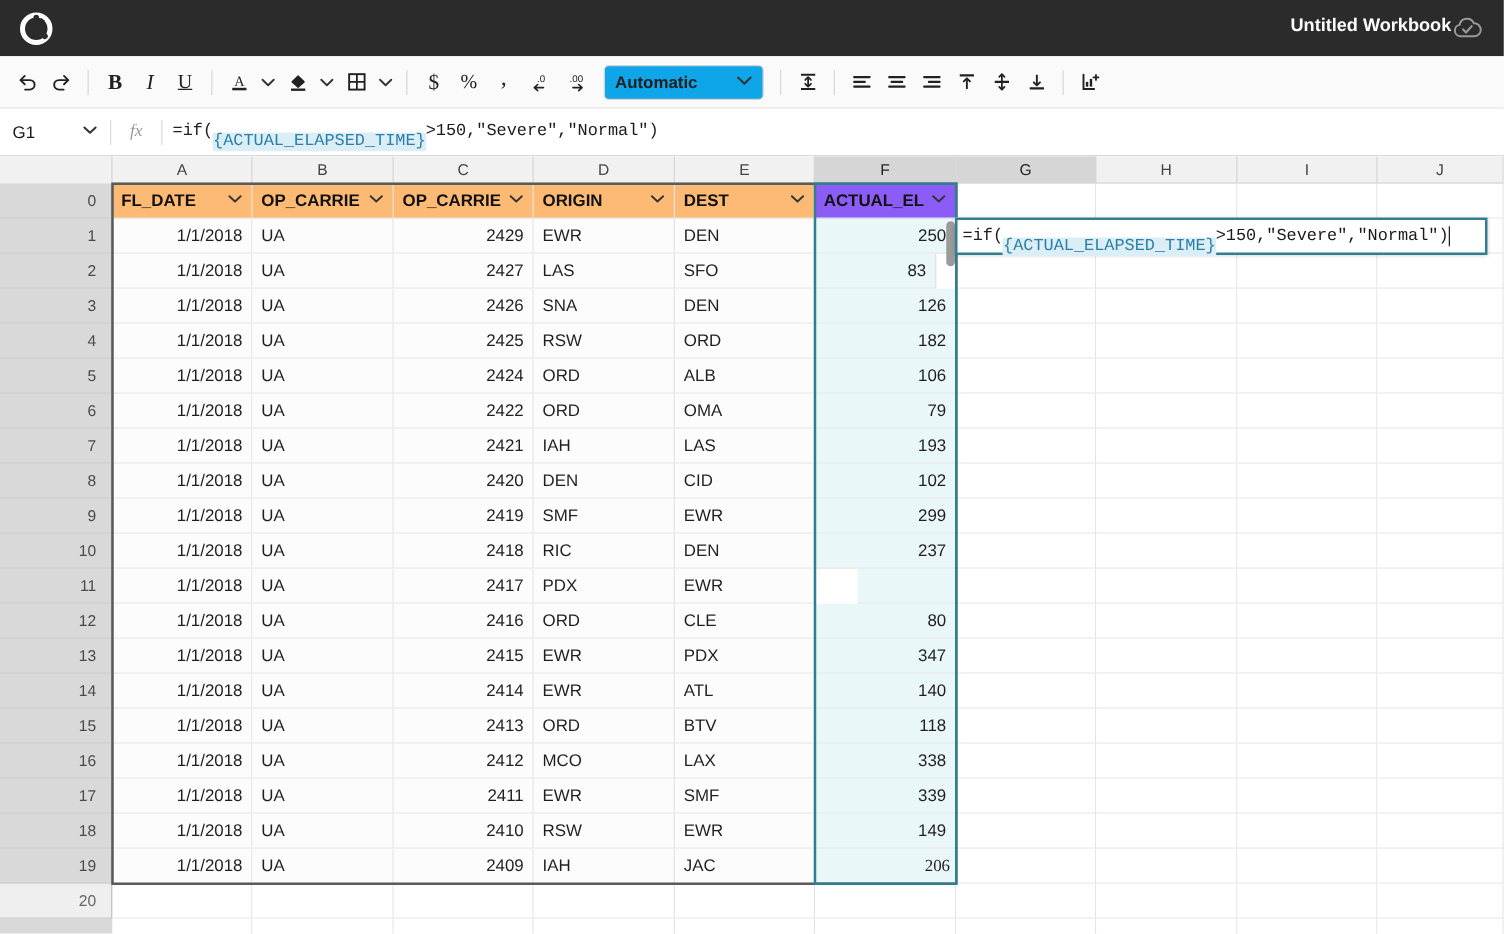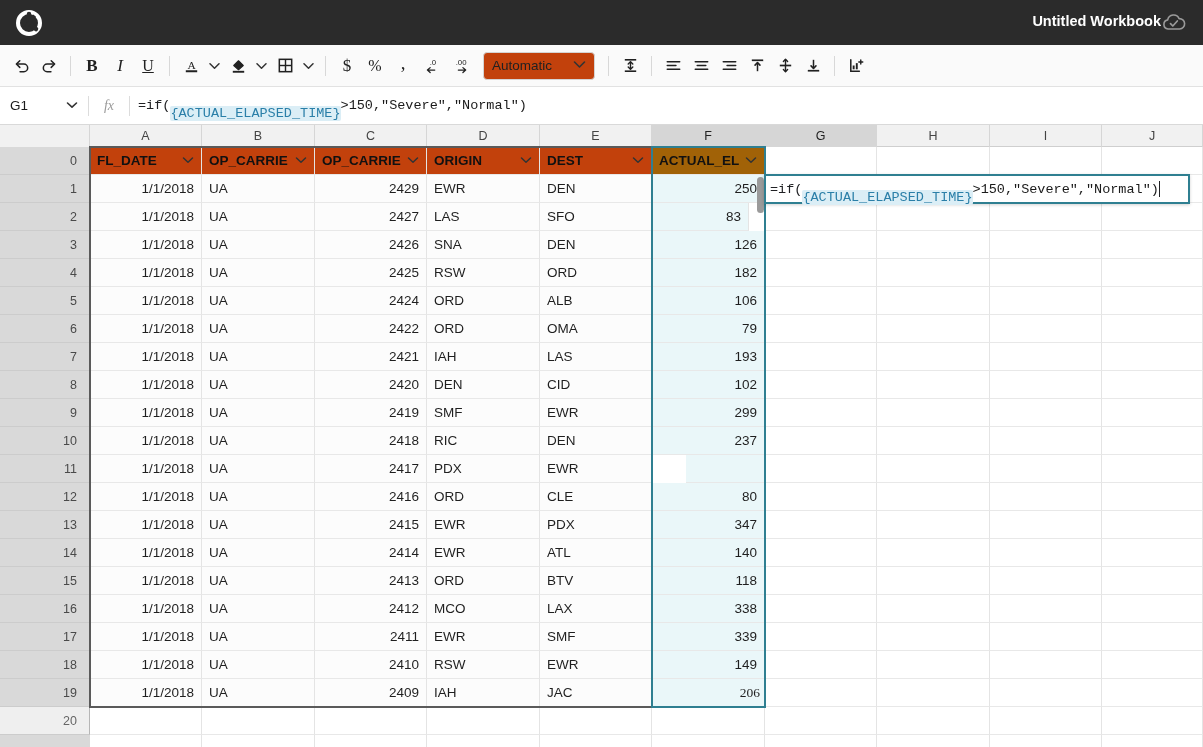--- a/index.html
+++ b/index.html
@@ -47,24 +47,24 @@
   .tb {
     height: 28px; min-width: 28px;
     display: flex; align-items: center; justify-content: center;
     color: #212121; cursor: default; border-radius: 3px;
     font-size: 15px; padding: 0 4px;
   }
   .tb-sep { width: 1px; height: 20px; background: #d8d8d8; margin: 0 7px; }
   .tb-caret { min-width: 16px; font-size: 10px; color: #444; }
   .tb-gap { width: 7px; }
   #numfmt-select {
-    height: 28px; width: 112px; margin: 0 6px;
-    border: 1px solid #d4d4d4; border-radius: 4px; background: #c2410c;
+    height: 28px; width: 128px; margin: 0 6px;
+    border: 1px solid #d4d4d4; border-radius: 4px; background: #0ea5e9;
     display: flex; align-items: center; padding: 0 8px;
-    font-size: 13.5px; color: #212121; cursor: default;
+    font-size: 13.5px; color: #212121; cursor: default; font-weight: bold;
   }
   #numfmt-select .cv { margin-left: auto; font-size: 10px; color: #333; }
 
   
   #formulabar {
     position: absolute; left: 0; top: 87px;
     width: 1203px; height: 38px;
     background: #ffffff; border-bottom: 1px solid #d9d9d9;
     display: flex; align-items: center;
   }
@@ -127,23 +127,23 @@
     position: absolute; height: 28px;
     border-right: 1px solid #e4e4e4; border-bottom: 1px solid #e8e8e8;
     display: flex; align-items: center;
     padding: 0 7px; font-size: 13.5px; color: #1f1f1f;
     overflow: hidden; white-space: nowrap; cursor: cell;
     background: #fcfcfc;
   }
   .cell.empty { background: #ffffff; }
   .cell.num { justify-content: flex-end; }
   .cell.hdrcell {
-    background: #c2410c; font-weight: bold; font-size: 13.5px; color: #111;
-  }
-  .cell.hdrcell.selcol { background: #a16207; }
+    background: #fdba74; font-weight: bold; font-size: 13.5px; color: #111;
+  }
+  .cell.hdrcell.selcol { background: #8b5cf6; }
   .cell.selcol { background: #eaf7f9; }
   .hdr-label { overflow: hidden; text-overflow: clip; white-space: nowrap; flex: 1; }
   .hdr-caret { font-size: 10px; color: #333; margin-left: 4px; }
 
   
   #data-outline {
     position: absolute; pointer-events: none;
     border: 2px solid #5a5a5a;
   }
   

